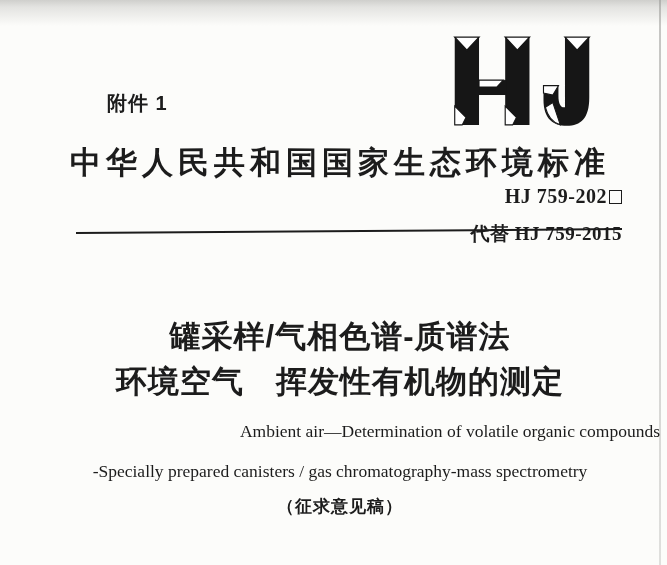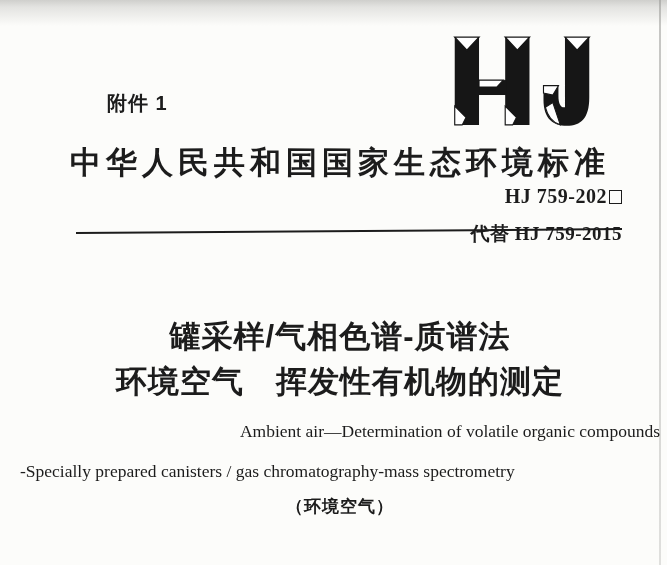--- a/index.html
+++ b/index.html
@@ -66,21 +66,21 @@
     font-family:"Liberation Sans","DejaVu Sans",sans-serif;
     font-weight:700;font-size:31px;line-height:45px;
     letter-spacing:1px;
   }
   .en-line1{
     position:absolute;left:20px;top:421px;width:640px;
     text-align:right;font-size:17.5px;font-weight:400;
   }
   .en-line2{
     position:absolute;left:20px;top:461px;width:640px;
-    font-size:17.5px;font-weight:400;
+    text-align:center;font-size:17.5px;font-weight:400;
   }
   .draft{
     position:absolute;left:20px;top:495px;width:640px;
     text-align:center;
     font-family:"Liberation Sans","DejaVu Sans",sans-serif;
     font-weight:600;font-size:17px;letter-spacing:1px;
   }
 </style>
 </head>
 <body>
@@ -123,15 +123,15 @@
   <div class="rule"></div>
 
   <div class="cn-title">
     <div>罐采样/气相色谱-质谱法</div>
     <div>环境空气　挥发性有机物的测定</div>
   </div>
 
   <div class="en-line1">Ambient air—Determination of volatile organic compounds</div>
   <div class="en-line2">-Specially prepared canisters / gas chromatography-mass spectrometry</div>
 
-  <div class="draft">（环境空气）</div>
+  <div class="draft">（征求意见稿）</div>
 
 </div>
 
 </body></html>

